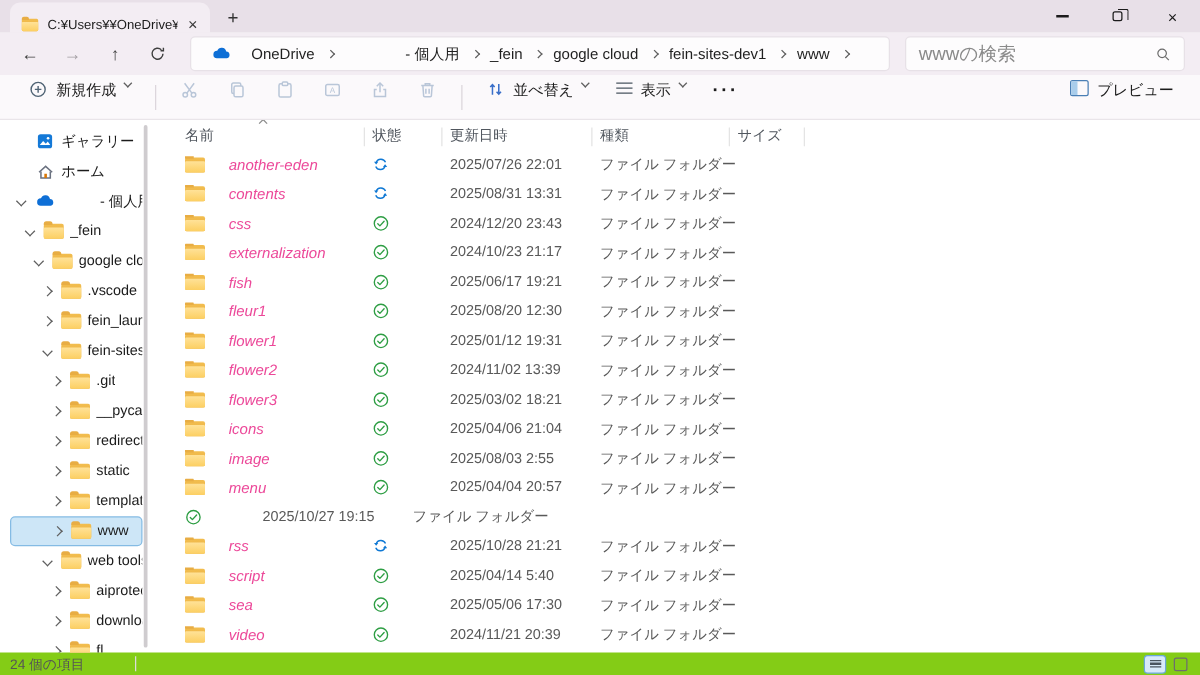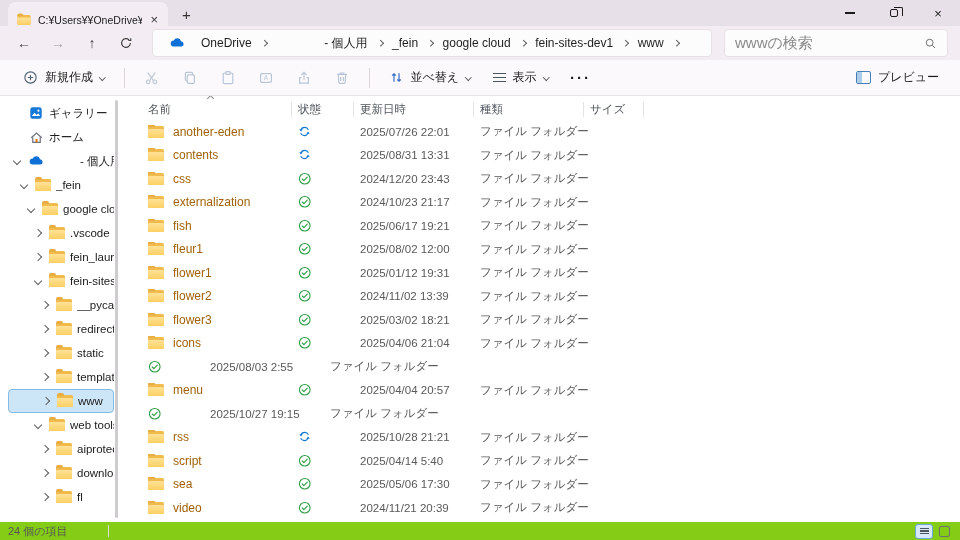--- a/index.html
+++ b/index.html
@@ -32,21 +32,21 @@
   .search-ph { font-size:15px; color:#8a8a8a; flex:1; }
 
   
   .chev { display:inline-block; width:6px; height:6px; border-right:1.2px solid #5f5f5f; border-bottom:1.2px solid #5f5f5f; flex:0 0 auto; }
   .chev.right { transform:rotate(-45deg); }
   .chev.down  { transform:rotate(45deg); }
   .chev.sm { width:4.5px; height:4.5px; }
 
   
   .toolbar { height:36px; background:#fbf9fb; border-bottom:1px solid #e9e5e9; display:flex; align-items:center; flex:0 0 36px; padding:0 12px 0 14px; gap:4px; }
-  .tb-btn { display:flex; align-items:center; gap:7px; padding:0 9px; height:28px; border-radius:4px; font-size:12px; color:#1b1b1b; background:transparent; border:none; font-family:inherit; }
+  .tb-btn { display:flex; align-items:flex-start; gap:7px; padding:0 9px; height:28px; border-radius:4px; font-size:12px; color:#1b1b1b; background:transparent; border:none; font-family:inherit; }
   .tb-ico { width:34px; justify-content:center; }
   .tb-sep { width:1px; height:20px; background:#dcd6dc; margin:0 6px; }
   .more-dots { font-size:15px; letter-spacing:2px; color:#1b1b1b; font-weight:bold; }
   .tb-right { margin-left:auto; display:flex; align-items:center; }
   .preview-ico { width:15px; height:13px; border:1.3px solid #4a7fb5; border-radius:2px; position:relative; display:inline-block; }
   .preview-ico::before { content:""; position:absolute; left:0; top:0; bottom:0; width:5px; background:#a9cdeb; }
   .viewlines { display:inline-block; width:13px; }
   .viewlines span { display:block; height:1.6px; background:#4a5560; margin:2.3px 0; }
 
   
@@ -69,21 +69,21 @@
 
   
   .content { flex:1; display:flex; flex-direction:column; overflow:hidden; padding-top:3px; }
   .list-header { height:21px; display:flex; align-items:center; padding-left:18px; position:relative; flex:0 0 21px; }
   .hcell { font-size:11.5px; color:#50565e; position:relative; height:15px; line-height:15px; }
   .hcell::after { content:""; position:absolute; right:6px; top:0; bottom:0; width:1px; background:#e4e4e4; }
   .sort-caret { position:absolute; left:78px; top:-3px; width:5px; height:5px; border-left:1.2px solid #8a8a8a; border-top:1.2px solid #8a8a8a; transform:rotate(45deg); }
   .c0 { width:150px; } .c1 { width:62px; } .c2 { width:120px; } .c3 { width:110px; } .c4 { width:60px; }
   .rows { flex:1; overflow:hidden; }
   .frow { height:23.5px; display:flex; align-items:center; padding-left:18px; }
-  .frow .c0 { display:flex; align-items:center; gap:9px; font-size:12px; color:#a16207; overflow:hidden; white-space:nowrap; }
+  .frow .c0 { display:flex; align-items:center; gap:19px; font-size:12px; color:#ec4899; overflow:hidden; white-space:nowrap;font-style:italic; }
   .frow .c1 { display:flex; align-items:center; }
   .frow .c2, .frow .c3 { font-size:11.5px; color:#595959; white-space:nowrap; }
   .stat-ico { width:14px; height:14px; display:flex; }
 
   
   .statusbar { height:18px; flex:0 0 18px; display:flex; align-items:center; padding:0 6px 0 8px; font-size:11px; color:#555; background:#84cc16; }
   .sb-sep { width:1px; height:12px; background:#dcdcdc; margin-left:40px; }
   .vt { display:flex; align-items:center; justify-content:center; }
   .vt.details { width:18px; height:15px; background:#d8eafa; border:1px solid #6aa7da; border-radius:3px; margin-right:6px; }
   .vt.details .viewlines { width:9px; } .vt.details .viewlines span { height:1.2px; margin:1.6px 0; background:#4a5560; }
@@ -323,20 +323,27 @@
             </span>
             <span class="folder-ico"></span>
             <span class="lbl">fein_launcher</span>
           </div>
           <div class="side-item" style="padding-left: 23px;">
             <span class="chev-slot">
               <span class="chev down"></span>
             </span>
             <span class="folder-ico"></span>
             <span class="lbl">fein-sites-dev1</span>
+          </div>
+          <div class="side-item" style="padding-left: 30px;">
+            <span class="chev-slot">
+              <span class="chev right"></span>
+            </span>
+            <span class="folder-ico"></span>
+            <span class="lbl">.git</span>
           </div>
           <div class="side-item" style="padding-left: 30px;">
             <span class="chev-slot">
               <span class="chev right"></span>
             </span>
             <span class="folder-ico"></span>
             <span class="lbl">__pycache__</span>
           </div>
           <div class="side-item" style="padding-left: 30px;">
             <span class="chev-slot">
@@ -506,21 +513,21 @@
               <span>fleur1</span>
             </span>
             <span class="c1">
               <span class="stat-ico">
                 <svg width="13.5" height="13.5" viewBox="0 0 16 16">
                   <circle cx="8" cy="8" r="6.3" fill="none" stroke="#2e9e44" stroke-width="1.3"></circle>
                   <path d="M5 8.3l2 2 4-4.3" fill="none" stroke="#2e9e44" stroke-width="1.3" stroke-linecap="round" stroke-linejoin="round"></path>
                 </svg>
               </span>
             </span>
-            <span class="c2">2025/08/02 12:00</span>
+            <span class="c2">2025/08/20 12:30</span>
             <span class="c3">ファイル フォルダー</span>
             <span class="c4"></span>
           </div>
           <div class="frow">
             <span class="c0">
               <span class="folder-ico"></span>
               <span>flower1</span>
             </span>
             <span class="c1">
               <span class="stat-ico">
@@ -579,20 +586,24 @@
                   <circle cx="8" cy="8" r="6.3" fill="none" stroke="#2e9e44" stroke-width="1.3"></circle>
                   <path d="M5 8.3l2 2 4-4.3" fill="none" stroke="#2e9e44" stroke-width="1.3" stroke-linecap="round" stroke-linejoin="round"></path>
                 </svg>
               </span>
             </span>
             <span class="c2">2025/04/06 21:04</span>
             <span class="c3">ファイル フォルダー</span>
             <span class="c4"></span>
           </div>
           <div class="frow">
+            <span class="c0">
+              <span class="folder-ico"></span>
+              <span>image</span>
+            </span>
             <span class="c1">
               <span class="stat-ico">
                 <svg width="13.5" height="13.5" viewBox="0 0 16 16">
                   <circle cx="8" cy="8" r="6.3" fill="none" stroke="#2e9e44" stroke-width="1.3"></circle>
                   <path d="M5 8.3l2 2 4-4.3" fill="none" stroke="#2e9e44" stroke-width="1.3" stroke-linecap="round" stroke-linejoin="round"></path>
                 </svg>
               </span>
             </span>
             <span class="c2">2025/08/03 2:55</span>
             <span class="c3">ファイル フォルダー</span>

